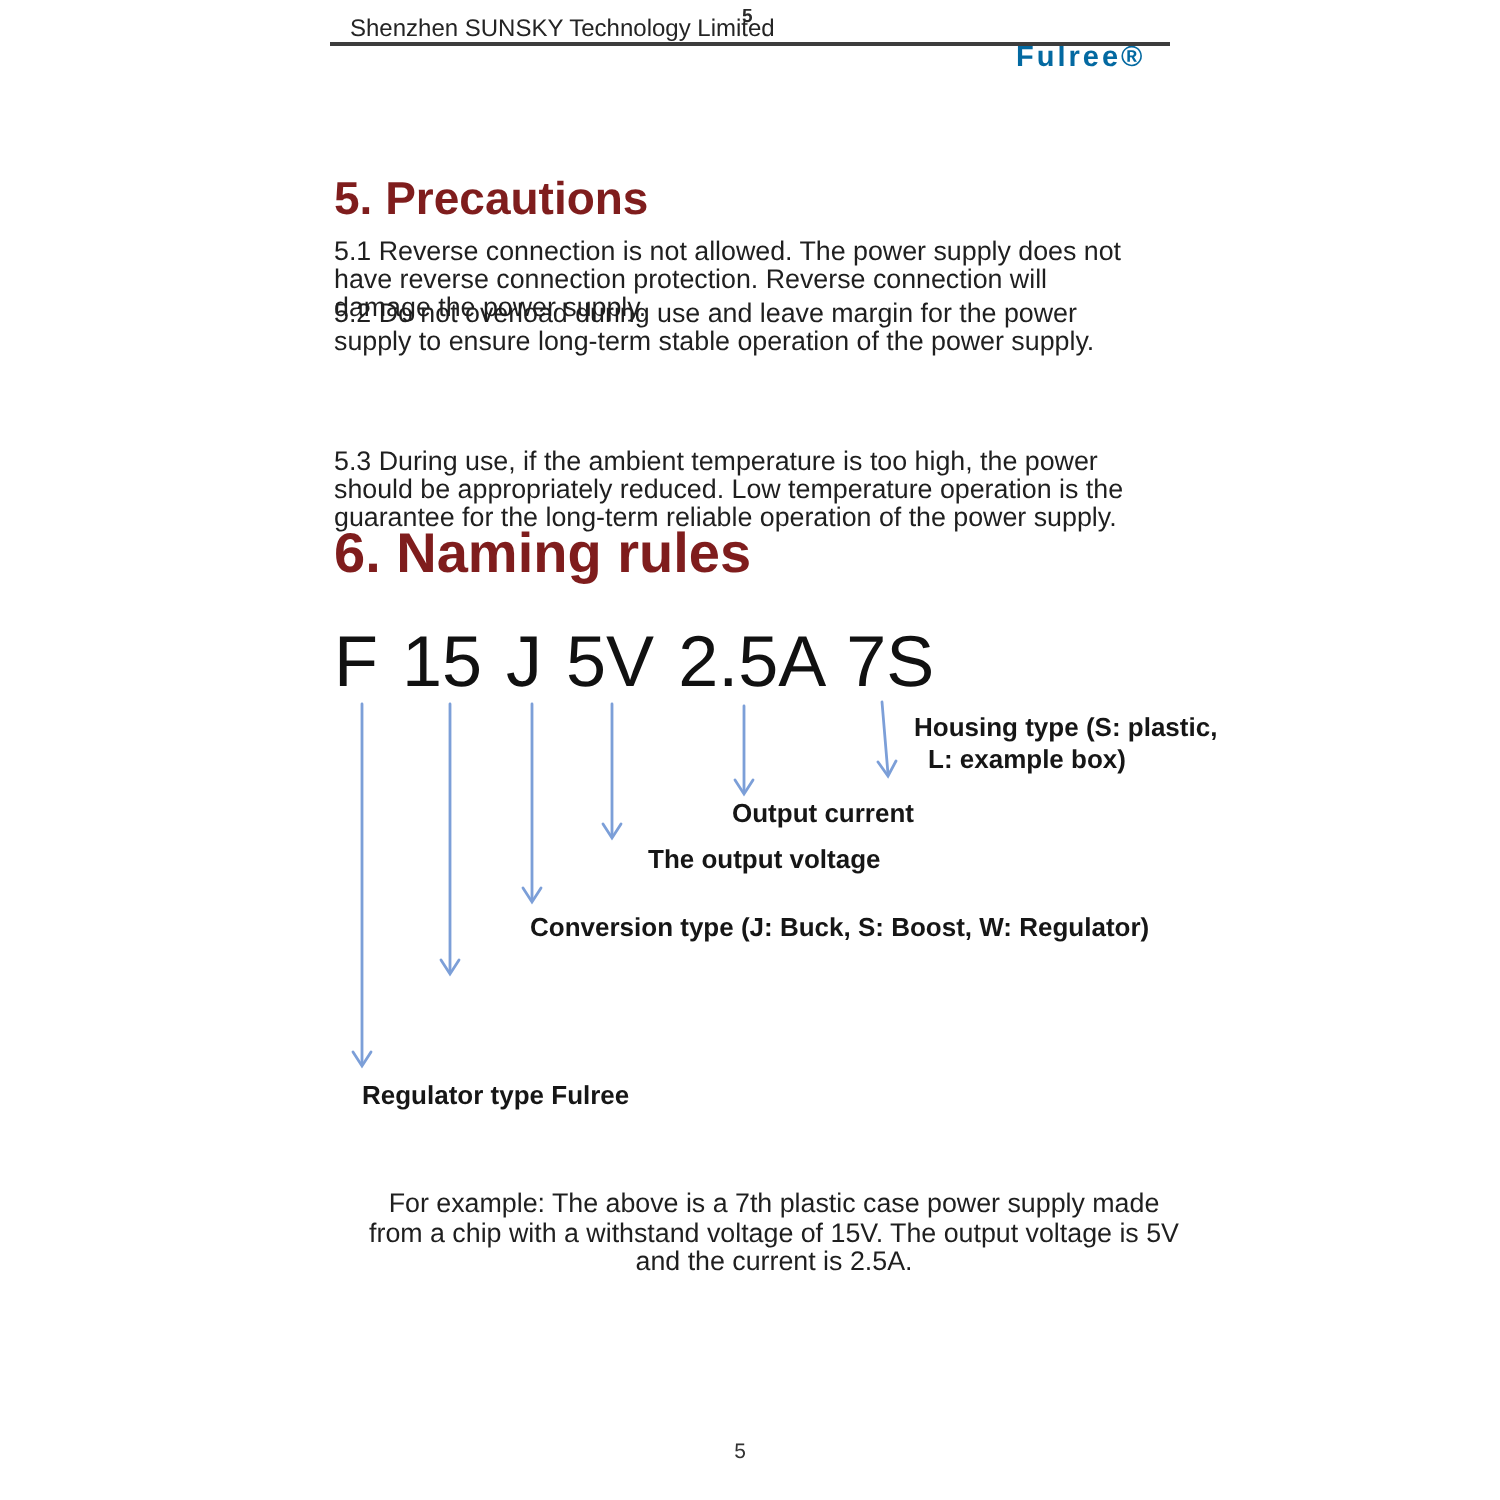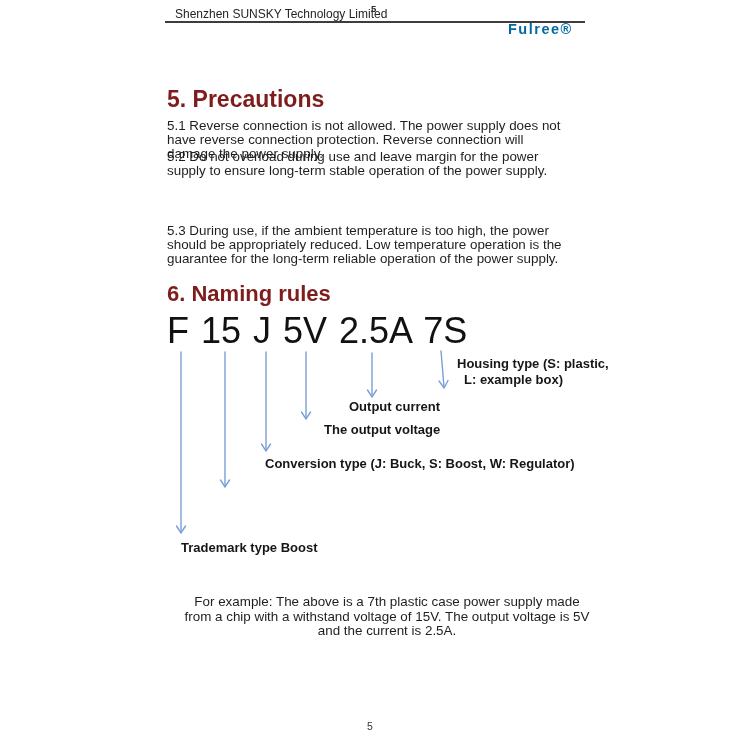--- a/index.html
+++ b/index.html
@@ -45,21 +45,21 @@
     background: #3d3d3d;
   }
 
   
   .section-heading {
     font-weight: bold;
     color: #7f1d1d;
     white-space: nowrap;
   }
   .heading-precautions { left: 167px; top: 86px; font-size: 23px; }
-  .heading-naming      { left: 167px; top: 261px; font-size: 22px; margin-top: 20px; }
+  .heading-naming      { left: 167px; top: 261px; font-size: 28px; }
 
   
   .body-par {
     left: 167px;
     font-size: 13.4px;
     line-height: 14px;
     white-space: pre-line;
     color: #1f1f1f;
     width: 440px;
   }
@@ -85,21 +85,21 @@
   }
   .diagram-label {
     font-size: 13px;
     font-weight: bold;
     color: #161616;
     white-space: nowrap;
     line-height: 16px;
   }
   .label-housing    { left: 457px; top: 356px; }
   .label-housing-l2 { padding-left: 7px; }
-  .label-current    { left: 349px; top: 399px; }
+  .label-current    { left: 366px; top: 399px; }
   .label-voltage    { left: 304px; top: 422px; margin-left: 20px; }
   .label-conversion { left: 265px; top: 456px; }
   .label-power      { left: 217px; top: 498px; }
   .label-trademark  { left: 181px; top: 540px; }
 
   
   .footer-page-number {
     left: 0; right: 0; top: 720px;
     text-align: center;
     font-size: 10.5px;
@@ -156,21 +156,21 @@
     </g>
   </svg>
 
   <div class="abs diagram-label label-housing">
     <div>Housing type (S: plastic,</div>
     <div class="label-housing-l2">L: example box)</div>
   </div>
   <div class="abs diagram-label label-current">Output current</div>
   <div class="abs diagram-label label-voltage">The output voltage</div>
   <div class="abs diagram-label label-conversion">Conversion type (J: Buck, S: Boost, W: Regulator)</div>
-  <div class="abs diagram-label label-trademark">Trademark type Boost</div>
+  <div class="abs diagram-label label-trademark">Regulator type Fulree</div>
 
   <div class="abs body-par par-example">For example: The above is a 7th plastic case power supply made
 from a chip with a withstand voltage of 15V. The output voltage is 5V
 and the current is 2.5A.</div>
 
   <div class="abs footer-page-number">5</div>
 
 </div>
 
 </body></html>

